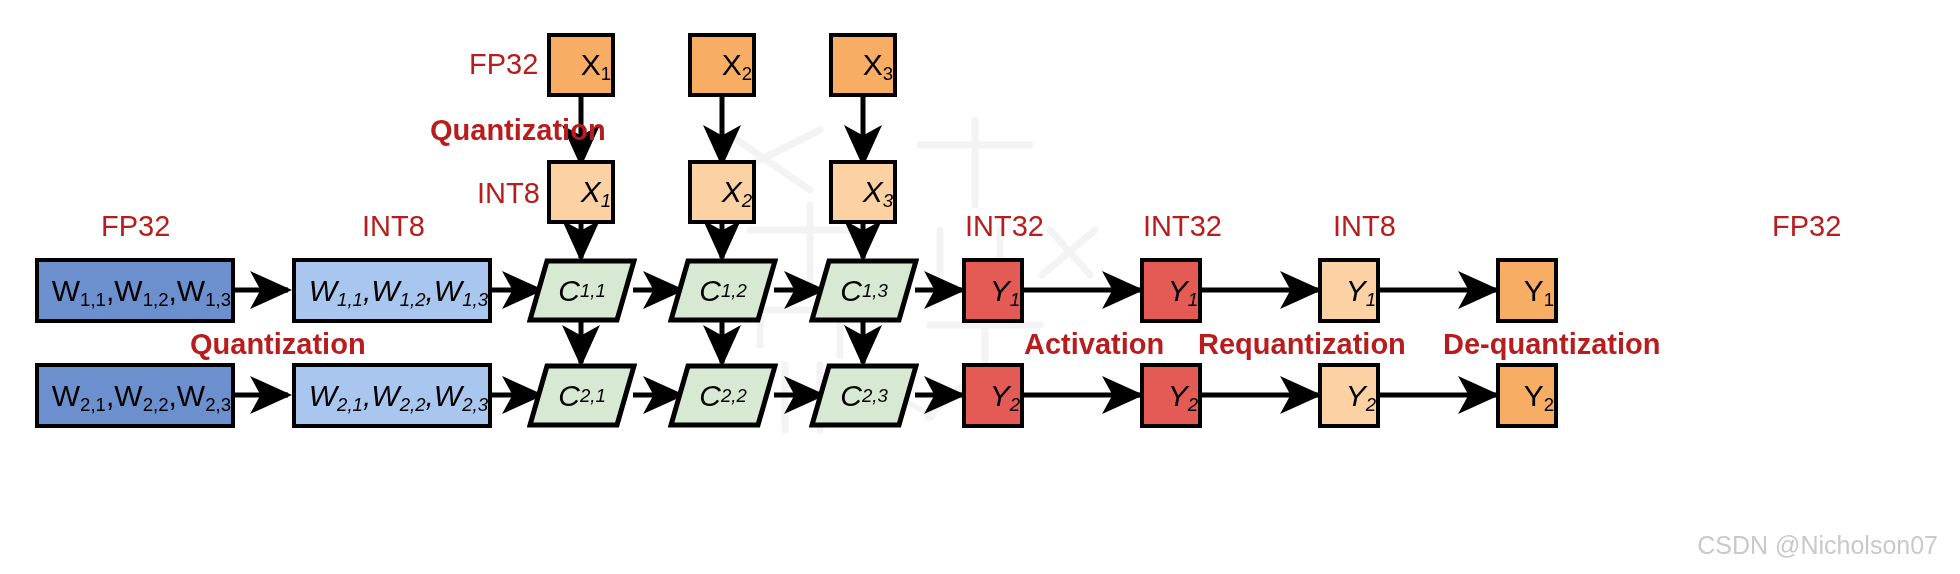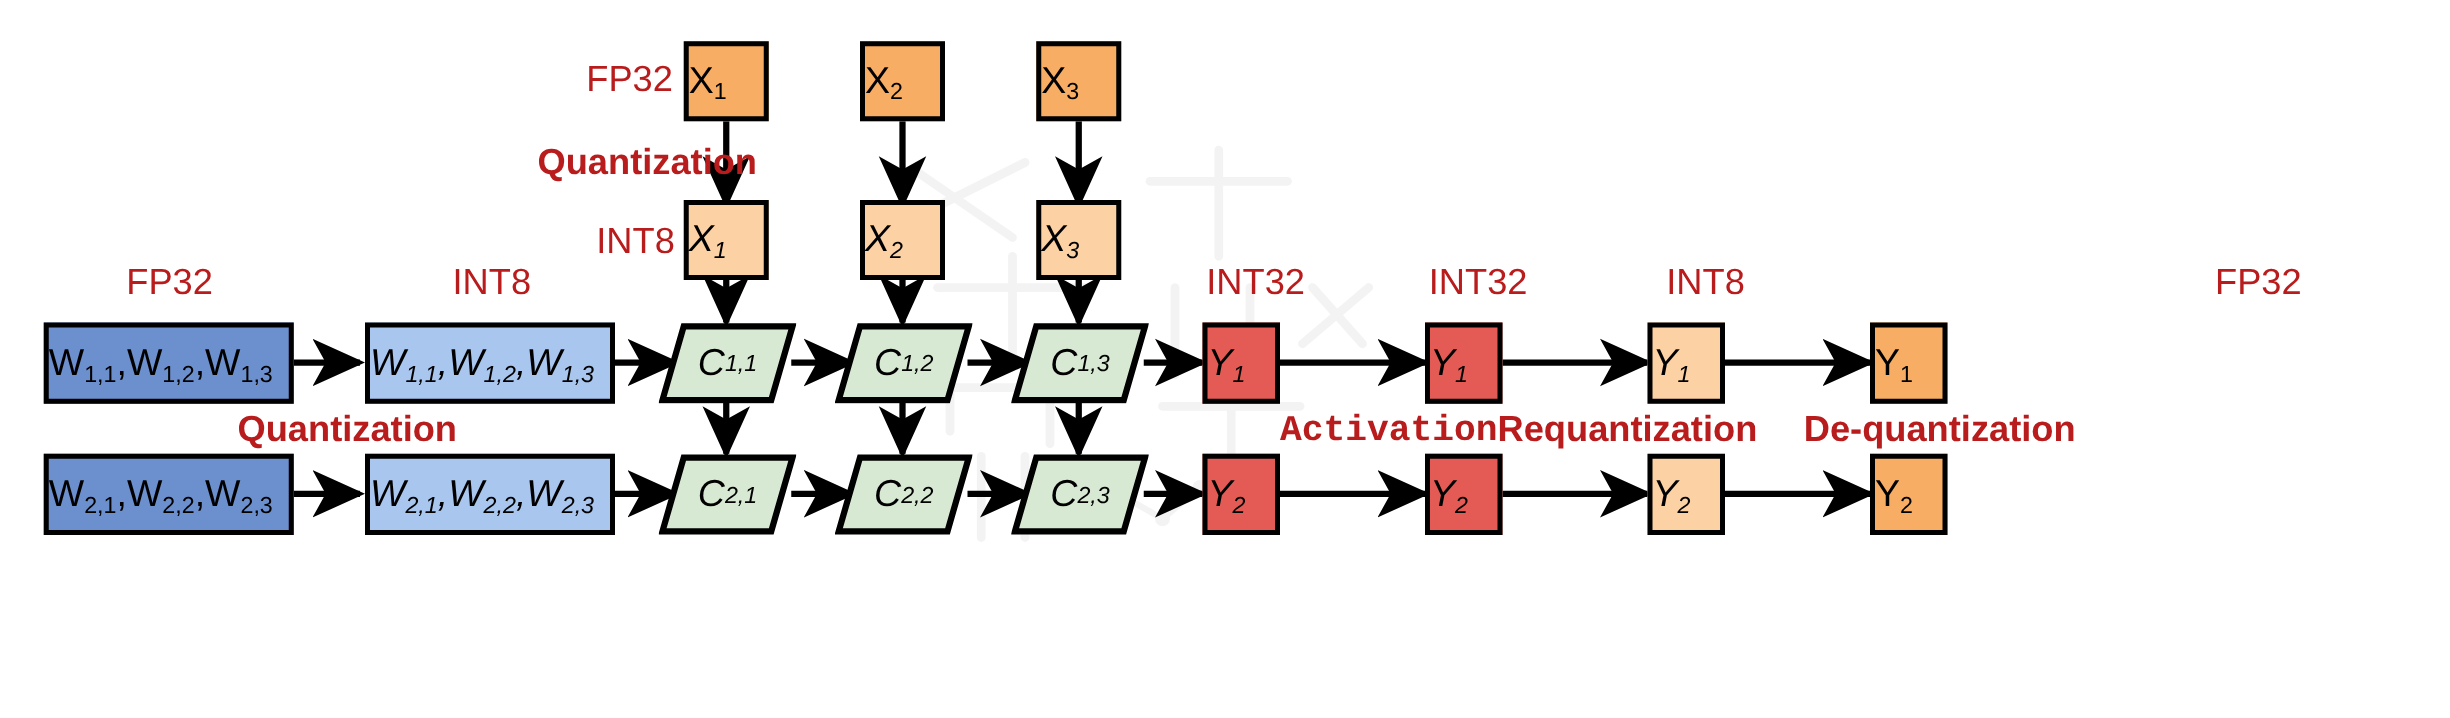--- a/index.html
+++ b/index.html
@@ -18,21 +18,21 @@
     overflow: hidden;
   }
 
   
   .node {
     position: absolute;
     box-sizing: border-box;
     border: 4px solid #000000;
     display: flex;
     align-items: center;
-    justify-content: flex-start;
+    justify-content: flex-end;
     font-size: 30px;
     color: #000000;
     line-height: 1;
     white-space: nowrap;
   }
   .node .lbl { display: inline-block; }
 
   
   .c-fp32-w   { background: #6c8fce; }
   .c-int8-w   { background: #a8c6ee; }
@@ -186,21 +186,21 @@
   <div class="tlabel" style="left:362px; top:212px;">INT8</div>
   <div class="tlabel" style="left:469px; top:50px;">FP32</div>
   <div class="tlabel" style="left:477px; top:179px;">INT8</div>
   <div class="tlabel" style="left:965px; top:212px;">INT32</div>
   <div class="tlabel" style="left:1143px; top:212px;">INT32</div>
   <div class="tlabel" style="left:1333px; top:212px;">INT8</div>
   <div class="tlabel" style="left:1772px; top:212px;">FP32</div>
 
   <div class="tlabel bold" style="left:430px; top:116px;">Quantization</div>
   <div class="tlabel bold" style="left:190px; top:330px;">Quantization</div>
-  <div class="tlabel bold" style="left:1024px; top:330px;font-family:Liberation Mono, monospace;">Activation</div>
+  <div class="tlabel bold" style="left:1024px; top:330px;">Activation</div>
   <div class="tlabel bold" style="left:1198px; top:330px;">Requantization</div>
   <div class="tlabel bold" style="left:1443px; top:330px;">De-quantization</div>
 
   <div class="node c-fp32-w" style="left:35px; top:258px; width:200px; height:65px;">
     <span class="lbl">W<sub>1,1</sub>,W<sub>1,2</sub>,W<sub>1,3</sub></span>
   </div>
   <div class="node c-fp32-w" style="left:35px; top:363px; width:200px; height:65px;">
     <span class="lbl">W<sub>2,1</sub>,W<sub>2,2</sub>,W<sub>2,3</sub></span>
   </div>
   <div class="node c-int8-w italic" style="left:292px; top:258px; width:200px; height:65px;">
@@ -287,14 +287,15 @@
   <div class="node c-red italic" style="left:1140px; top:363px; width:62px; height:65px;">
     <span class="lbl">Y<sub>2</sub></span>
   </div>
   <div class="node c-int8-y italic" style="left:1318px; top:363px; width:62px; height:65px;">
     <span class="lbl">Y<sub>2</sub></span>
   </div>
   <div class="node c-fp32-y" style="left:1496px; top:363px; width:62px; height:65px;">
     <span class="lbl">Y<sub>2</sub></span>
   </div>
 
+  <div id="credit">CSDN @Nicholson07</div>
 
 </div>
 
 </body></html>

